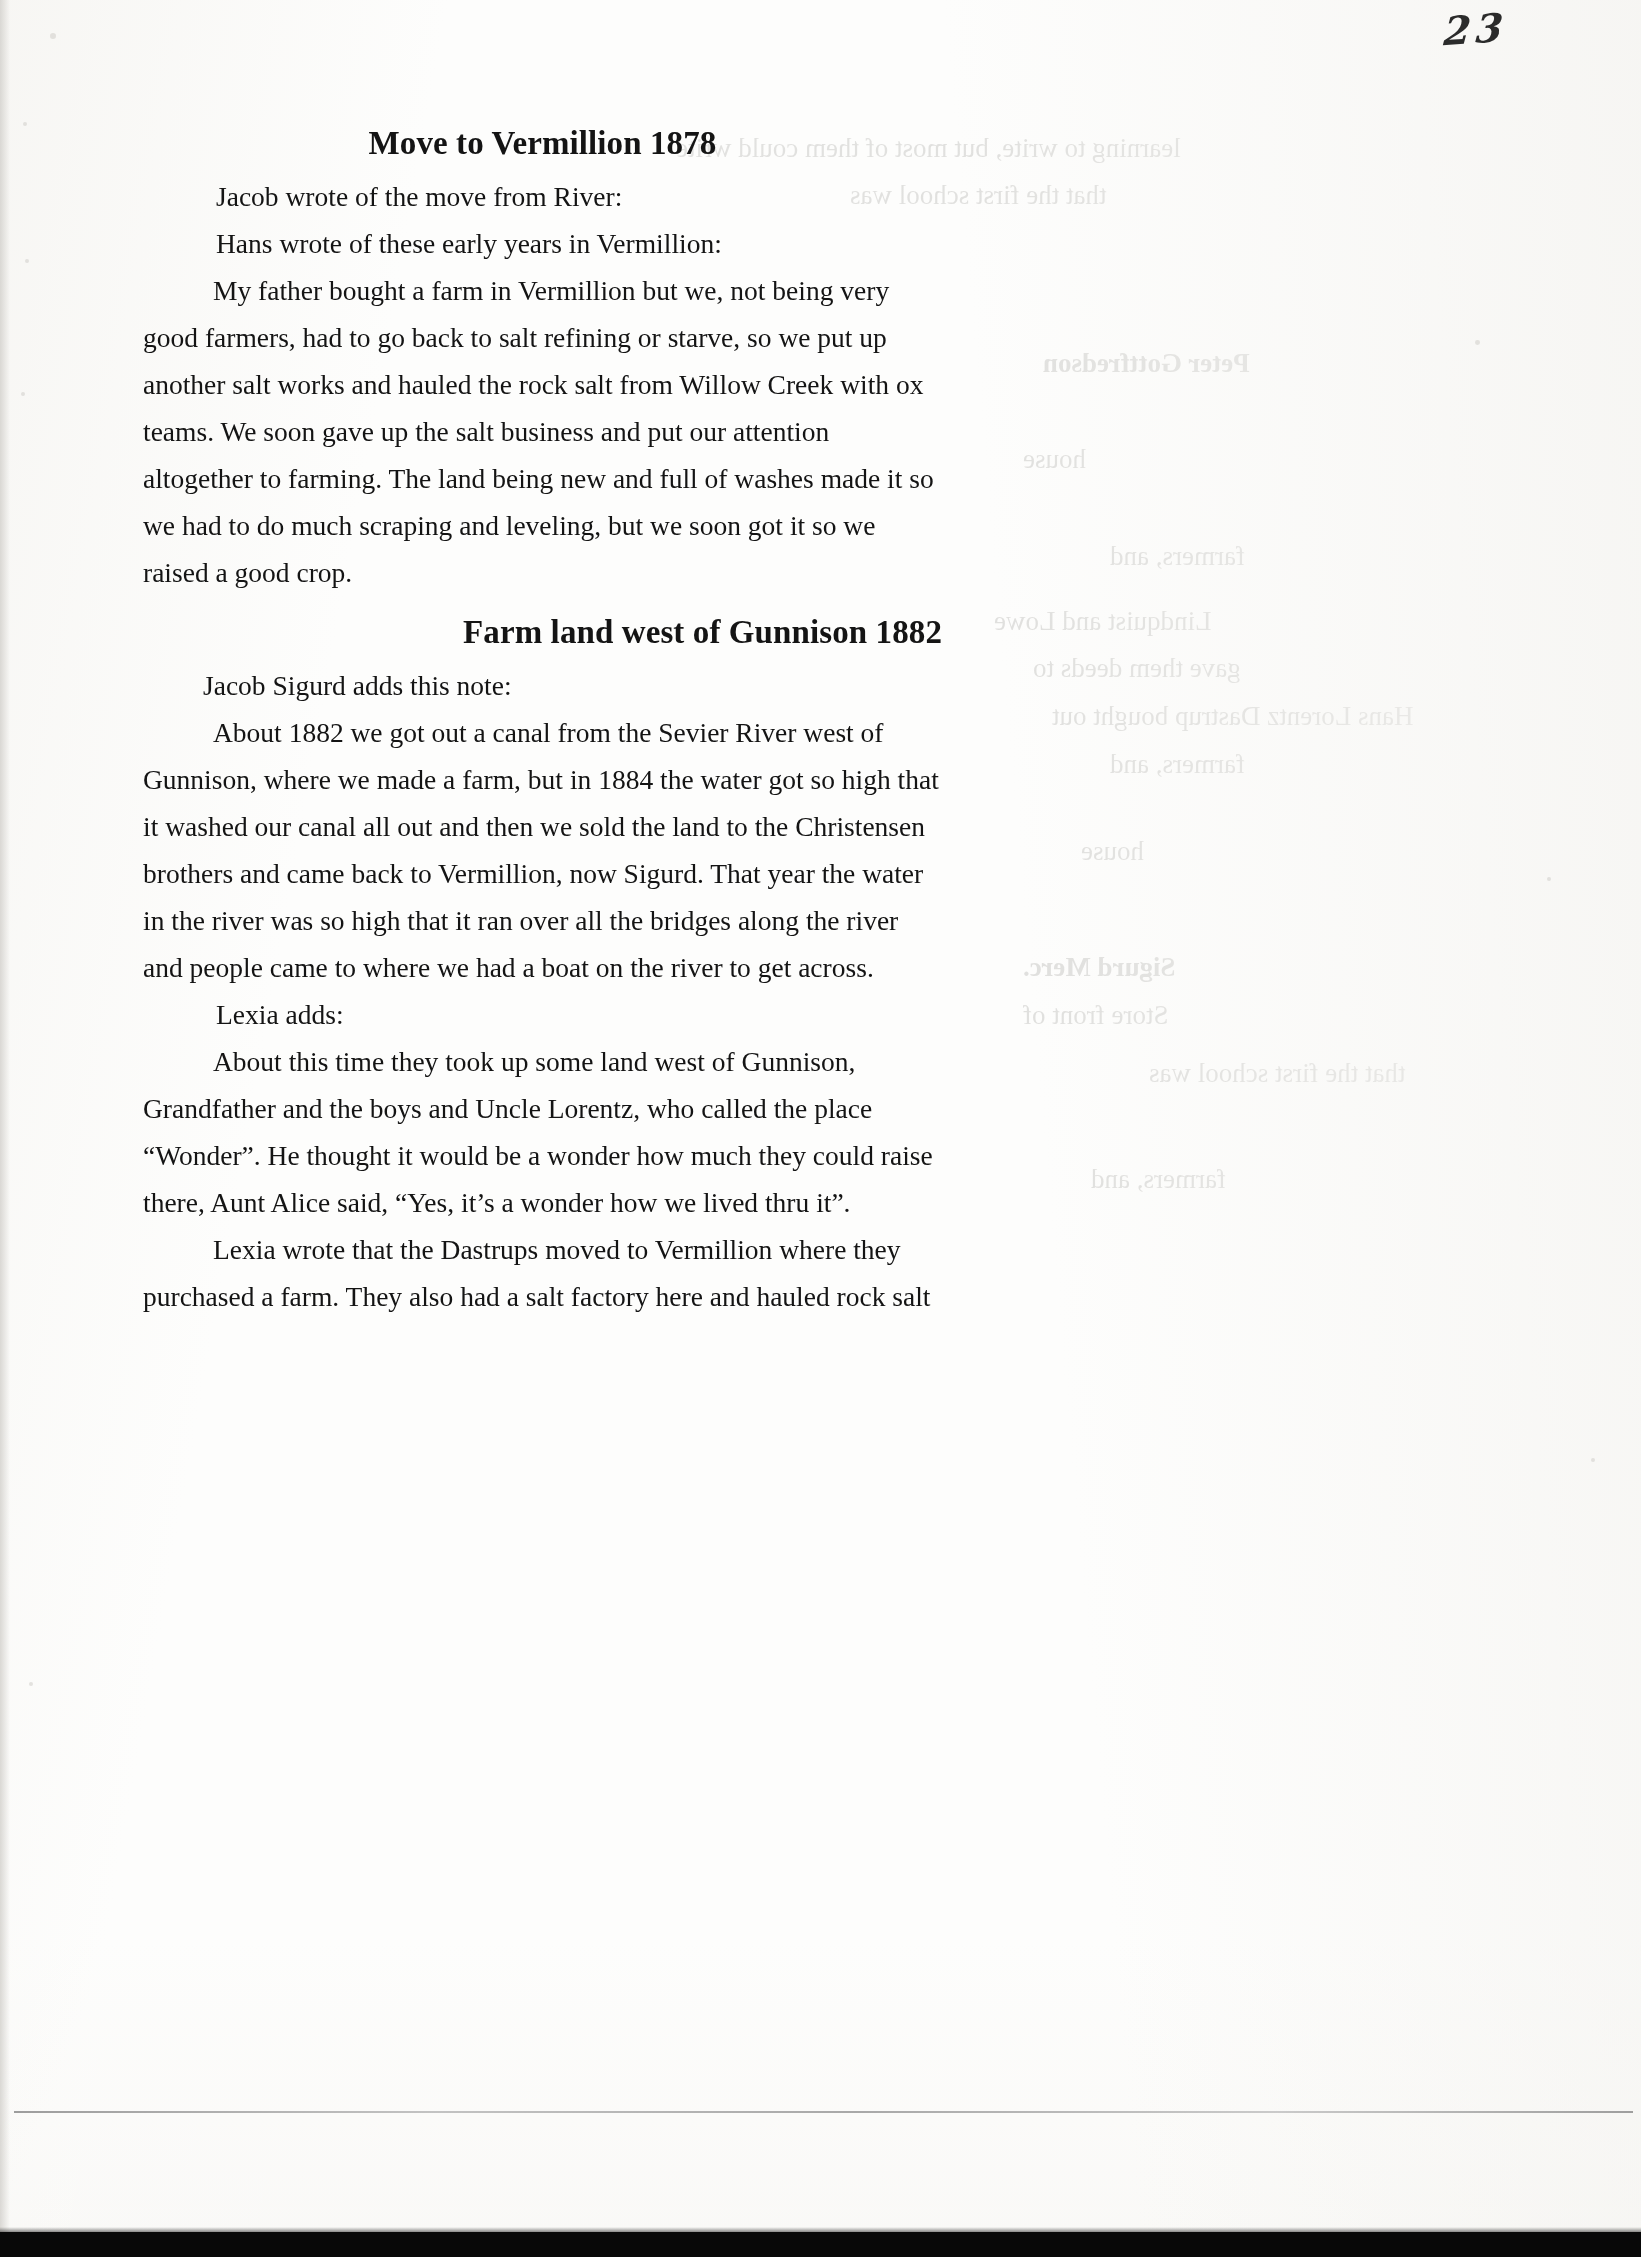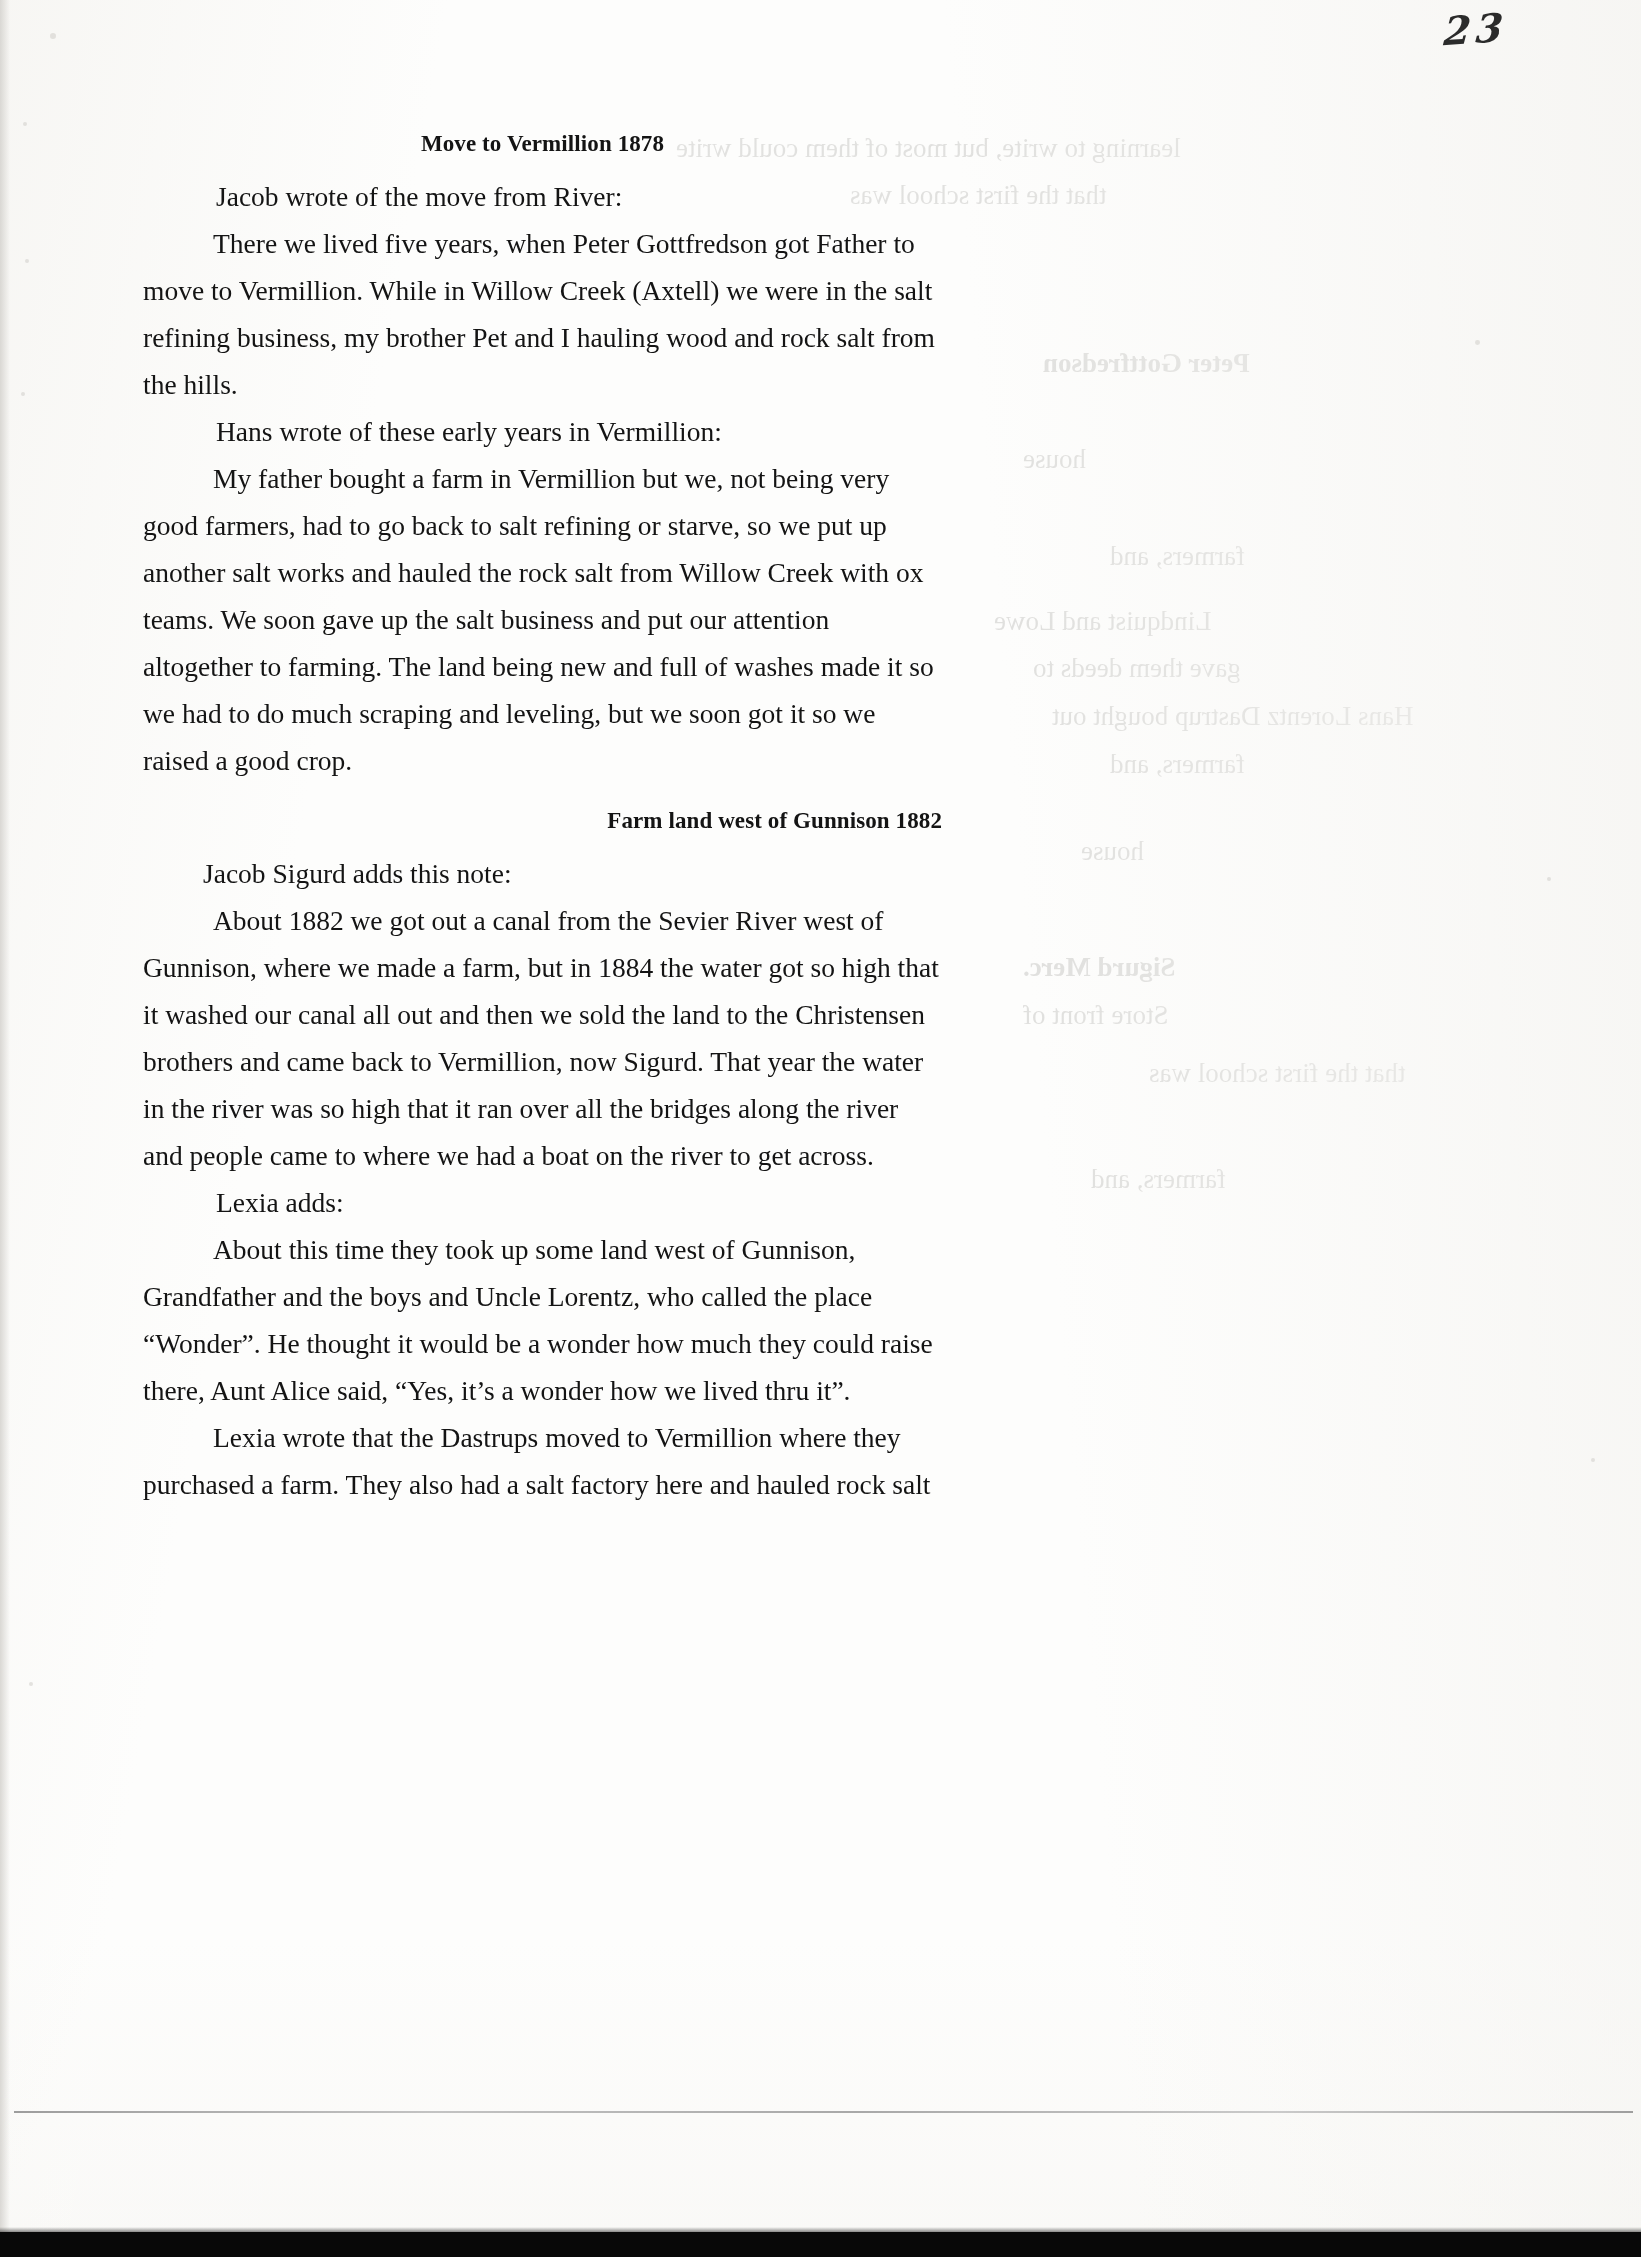--- a/index.html
+++ b/index.html
@@ -56,21 +56,21 @@
     position: absolute;
     left: 143px;
     top: 120px;
     width: 799px;
     font-size: 27.5px;
     line-height: 47px;
   }
 
   h1.doc-heading,
   h2.doc-heading {
-    font-size: 23px;
+    font-size: 33px;
     font-weight: 700;
     text-align: center;
     margin: 0;
     line-height: 47px;
     letter-spacing: 0.1px;
   }
 
   h1.doc-heading { margin-bottom: 5.8px; }
   h2.doc-heading { margin-top: 13.5px; margin-bottom: 5.8px; text-align: right; }
 
@@ -175,21 +175,20 @@
   <div class="scan-speck" style="left:1591px; top:1458px; width:3.9px; height:3.9px;"></div>
   <div class="scan-speck" style="left:29px;  top:1682px; width:3.9px; height:3.9px;"></div>
 
   <div class="page-number">23</div>
 
   <div class="text-column">
 
     <h1 class="doc-heading">Move to Vermillion 1878</h1>
 
     <p class="doc-para short-line">Jacob wrote of the move from River:</p>
-    <p class="doc-para">There we lived five years, when Peter Gottfredson got Father to move to Vermillion.  While in Willow Creek (Axtell) we were in the salt refining business, my brother Pet and I hauling wood and rock salt from the hills.</p>
     <p class="doc-para short-line">Hans wrote of these early years in Vermillion:</p>
     <p class="doc-para">My father bought a farm in Vermillion but we, not being very good farmers, had to go back to salt refining or starve, so we put up another salt works and hauled the rock salt from Willow Creek with ox teams.  We soon gave up the salt business and put our attention altogether to farming.  The land being new and full of washes made it so we had to do much scraping and leveling, but we soon got it so we raised a good crop.</p>
 
     <h2 class="doc-heading">Farm land west of Gunnison 1882</h2>
 
     <p class="doc-para" style="text-indent:60px;">Jacob Sigurd adds this note:</p>
     <p class="doc-para">About 1882 we got out a canal from the Sevier River west of Gunnison, where we made a farm, but in 1884 the water got so high that it washed our canal all out and then we sold the land to the Christensen brothers and came back to Vermillion, now Sigurd.  That year the water in the river was so high that it ran over all the bridges along the river and people came to where we had a boat on the river to get across.</p>
     <p class="doc-para short-line">Lexia adds:</p>
     <p class="doc-para">About this time they took up some land west of Gunnison, Grandfather and the boys and Uncle Lorentz, who called the place “Wonder”.  He thought it would be a wonder how much they could raise there, Aunt Alice said, “Yes, it’s a wonder how we lived thru it”.</p>
     <p class="doc-para">Lexia wrote that the Dastrups moved to Vermillion where they purchased a farm.  They also had a salt factory here and hauled rock salt</p>

